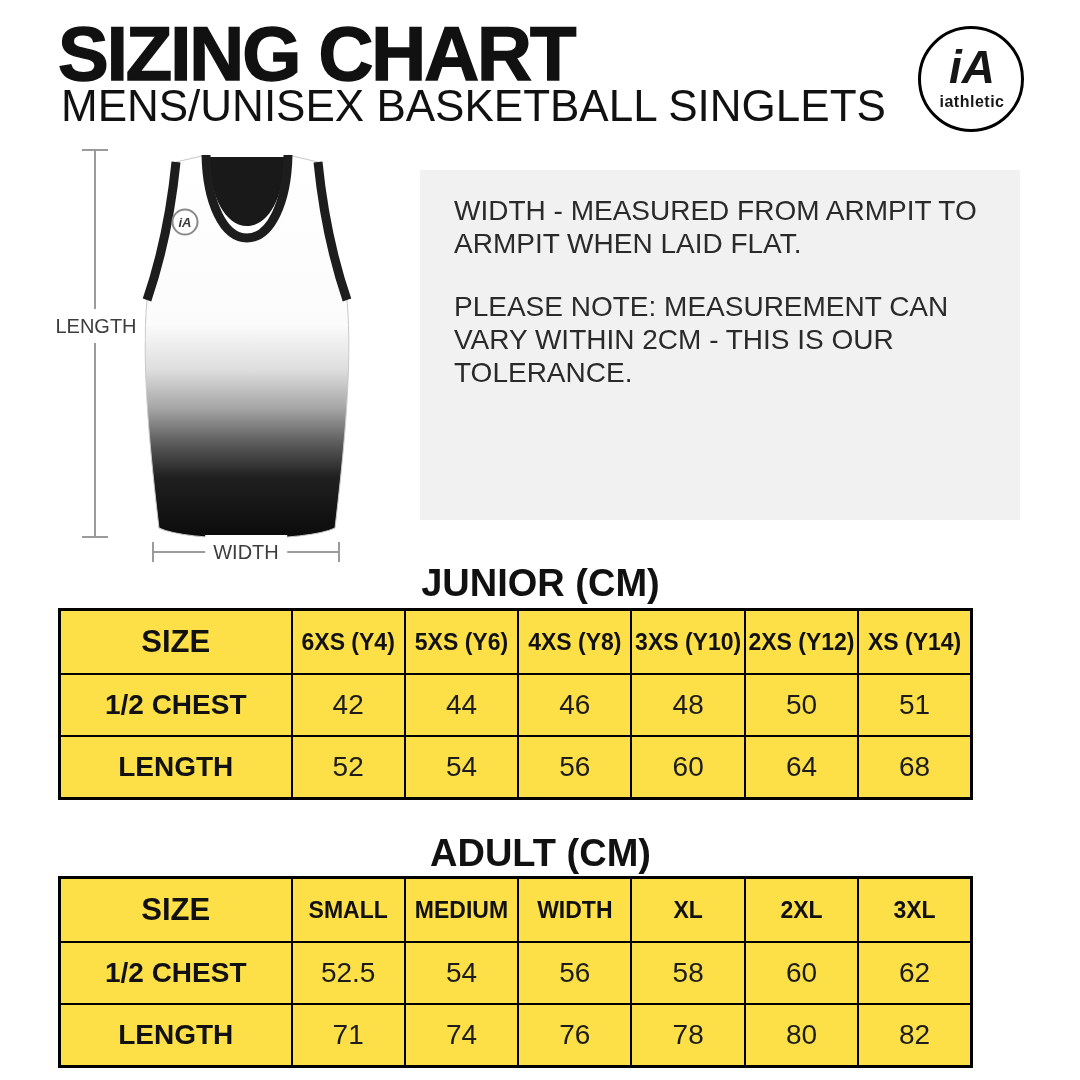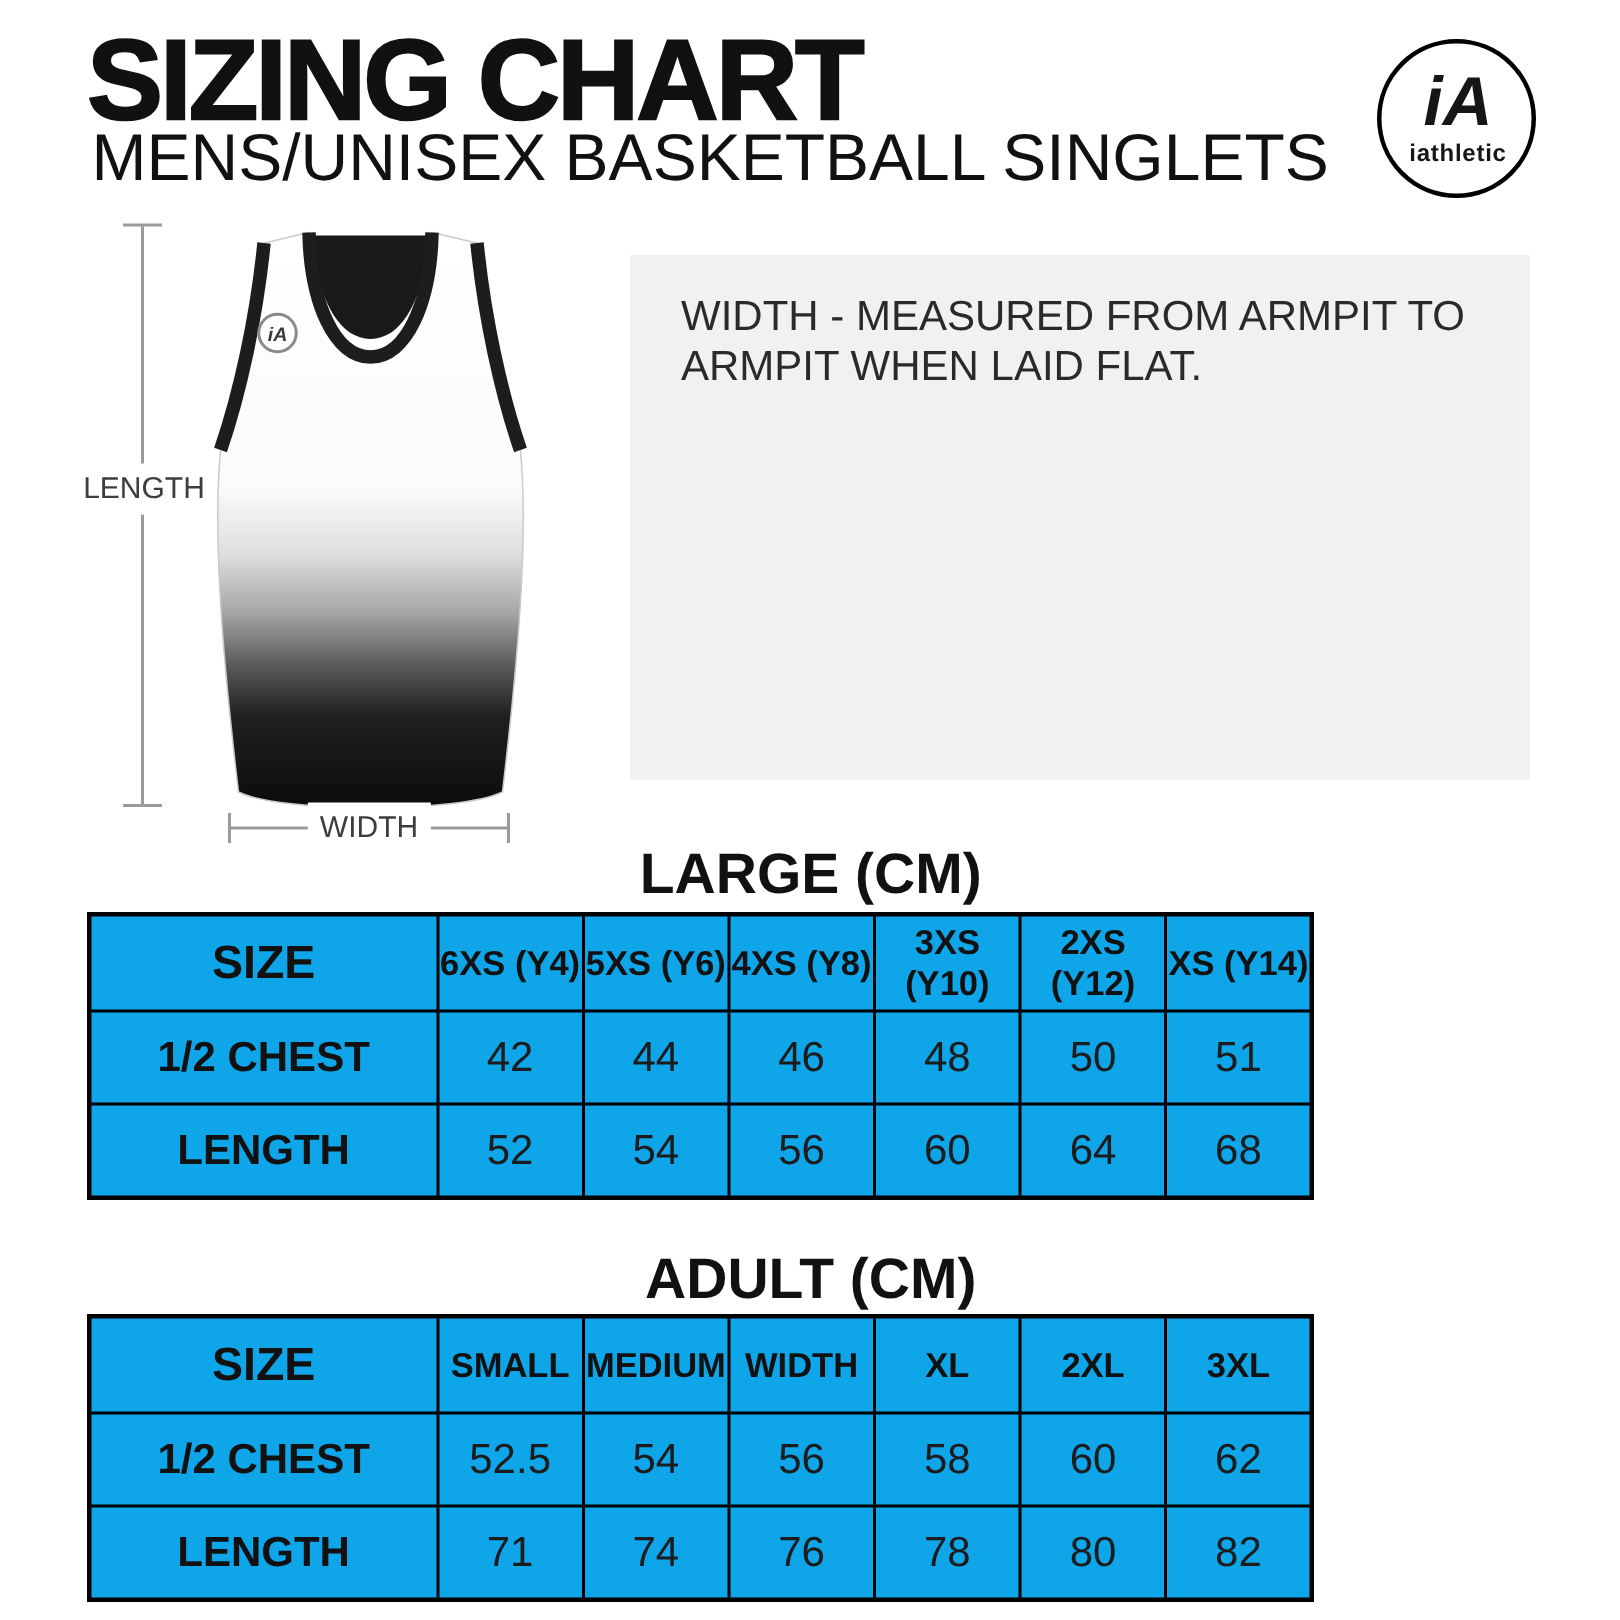--- a/index.html
+++ b/index.html
@@ -25,22 +25,22 @@
   .mlabel.vcenter{transform:translate(-50%,-50%);}
 
   
   .notes{position:absolute;left:420px;top:170px;width:600px;height:350px;
          background:#f2f1f1;box-sizing:border-box;padding:24px 16px 0 34px;}
   .notes p{margin:0 0 30px 0;font-size:28px;line-height:1.18;color:#2a2a2a;font-weight:400;}
 
   
   .tbl-title{position:absolute;left:58px;width:965px;text-align:center;
              font-size:38px;font-weight:800;letter-spacing:0;}
-  table.size-table{position:absolute;left:58px;width:818px;border-collapse:collapse;
-                   table-layout:fixed;background:#0ea5e9;border:3px solid #000;}
+  table.size-table{position:absolute;left:58px;width:915px;border-collapse:collapse;
+                   table-layout:fixed;background:#fde047;border:3px solid #000;}
   table.size-table col.c0{width:232px;}
   table.size-table th,table.size-table td{border:2.5px solid #000;height:60px;
                    text-align:center;vertical-align:middle;padding:0;}
   table.size-table tr.head th{height:62px;}
   th.size-head{font-size:31px;font-weight:800;text-align:left;padding-left:18px;}
   th.col-head{font-size:23px;font-weight:800;}
   th.row-label{font-size:28px;font-weight:800;text-align:left;padding-left:18px;}
   td.val{font-size:28px;font-weight:400;color:#1c1c1c;}
 </style>
 </head>
@@ -89,23 +89,24 @@
   <div class="mline" style="left:82px;top:536px;width:26px;height:2px;"></div>
   <div class="mlabel vcenter" style="left:96px;top:326px;">LENGTH</div>
 
   <div class="mline" style="left:153px;top:551px;width:186px;height:2px;"></div>
   <div class="mline" style="left:152px;top:542px;width:2px;height:20px;"></div>
   <div class="mline" style="left:338px;top:542px;width:2px;height:20px;"></div>
   <div class="mlabel vcenter" style="left:246px;top:552px;">WIDTH</div>
 
   <div class="notes">
     <p>WIDTH - MEASURED FROM ARMPIT TO ARMPIT WHEN LAID FLAT.</p>
+    <p>PLEASE NOTE: MEASUREMENT CAN VARY WITHIN 2CM - THIS IS OUR TOLERANCE.</p>
   </div>
 
-  <div class="tbl-title" style="top:562px;">LARGE (CM)</div>
+  <div class="tbl-title" style="top:562px;">JUNIOR (CM)</div>
   <table class="size-table" style="top:608px;">
     <colgroup>
         <col class="c0">
         <col>
         <col>
         <col>
         <col>
         <col>
         <col>
       </colgroup>

